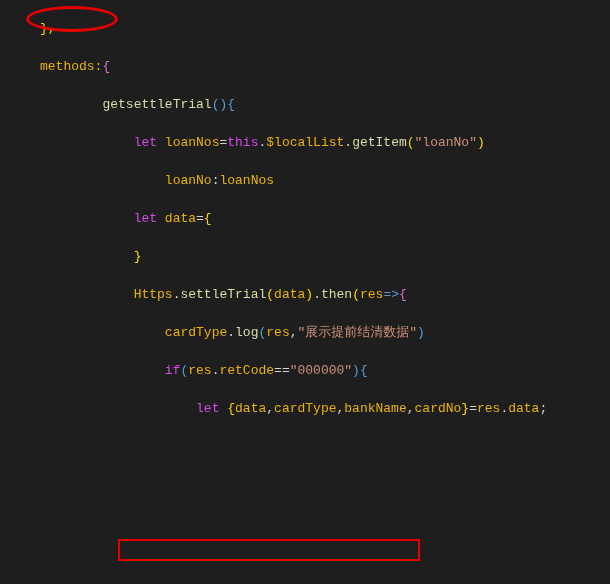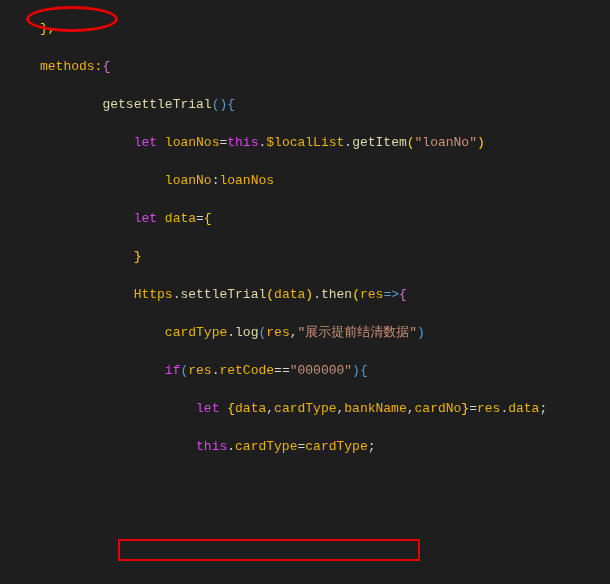--- a/index.html
+++ b/index.html
@@ -52,21 +52,20 @@
 <div class="line"><span class="tk-attr">methods:</span><span class="tk-bracep">{</span></div>
 <div class="line"><span>        </span><span class="tk-fn">getsettleTrial</span><span class="tk-braceb">(){</span></div>
 <div class="line"><span>            </span><span class="tk-kw">let</span><span class="tk-attr"> loanNos</span><span class="tk-op">=</span><span class="tk-kw">this</span><span class="tk-op">.</span><span class="tk-attr">$localList</span><span class="tk-op">.</span><span class="tk-fn">getItem</span><span class="tk-bracey">(</span><span class="tk-str">"loanNo"</span><span class="tk-bracey">)</span></div>
 <div class="line"><span>                </span><span class="tk-attr">loanNo</span><span class="tk-op">:</span><span class="tk-attr">loanNos</span></div>
 <div class="line"><span>            </span><span class="tk-kw">let</span><span class="tk-attr"> data</span><span class="tk-op">=</span><span class="tk-bracey">{</span></div>
 <div class="line"><span>            </span><span class="tk-bracey">}</span></div>
 <div class="line"><span>            </span><span class="tk-attr">Https</span><span class="tk-op">.</span><span class="tk-fn">settleTrial</span><span class="tk-bracey">(</span><span class="tk-attr">data</span><span class="tk-bracey">)</span><span class="tk-op">.</span><span class="tk-fn">then</span><span class="tk-bracey">(</span><span class="tk-attr">res</span><span class="tk-arrow">=&gt;</span><span class="tk-bracep">{</span></div>
 <div class="line"><span>                </span><span class="tk-attr">cardType</span><span class="tk-op">.</span><span class="tk-fn">log</span><span class="tk-braceb">(</span><span class="tk-attr">res</span><span class="tk-op">,</span><span class="tk-str">"展示提前结清数据"</span><span class="tk-braceb">)</span></div>
 <div class="line"><span>                </span><span class="tk-kw">if</span><span class="tk-braceb">(</span><span class="tk-attr">res</span><span class="tk-op">.</span><span class="tk-attr">retCode</span><span class="tk-op">==</span><span class="tk-str">"000000"</span><span class="tk-braceb">)</span><span class="tk-braceb">{</span></div>
 <div class="line"><span>                    </span><span class="tk-kw">let</span><span class="tk-bracey"> {</span><span class="tk-attr">data</span><span class="tk-op">,</span><span class="tk-attr">cardType</span><span class="tk-op">,</span><span class="tk-attr">bankName</span><span class="tk-op">,</span><span class="tk-attr">cardNo</span><span class="tk-bracey">}</span><span class="tk-op">=</span><span class="tk-attr">res</span><span class="tk-op">.</span><span class="tk-attr">data</span><span class="tk-op">;</span></div>
-<div class="line"><span>                    </span><span class="tk-kw">this</span><span class="tk-op">.</span><span class="tk-attr">cardType</span><span class="tk-op">=</span><span class="tk-attr">cardType</span><span class="tk-op">;</span></div>
 
 
 
 
 
 
 
 
 
 <div class="line"><span></span></div>

